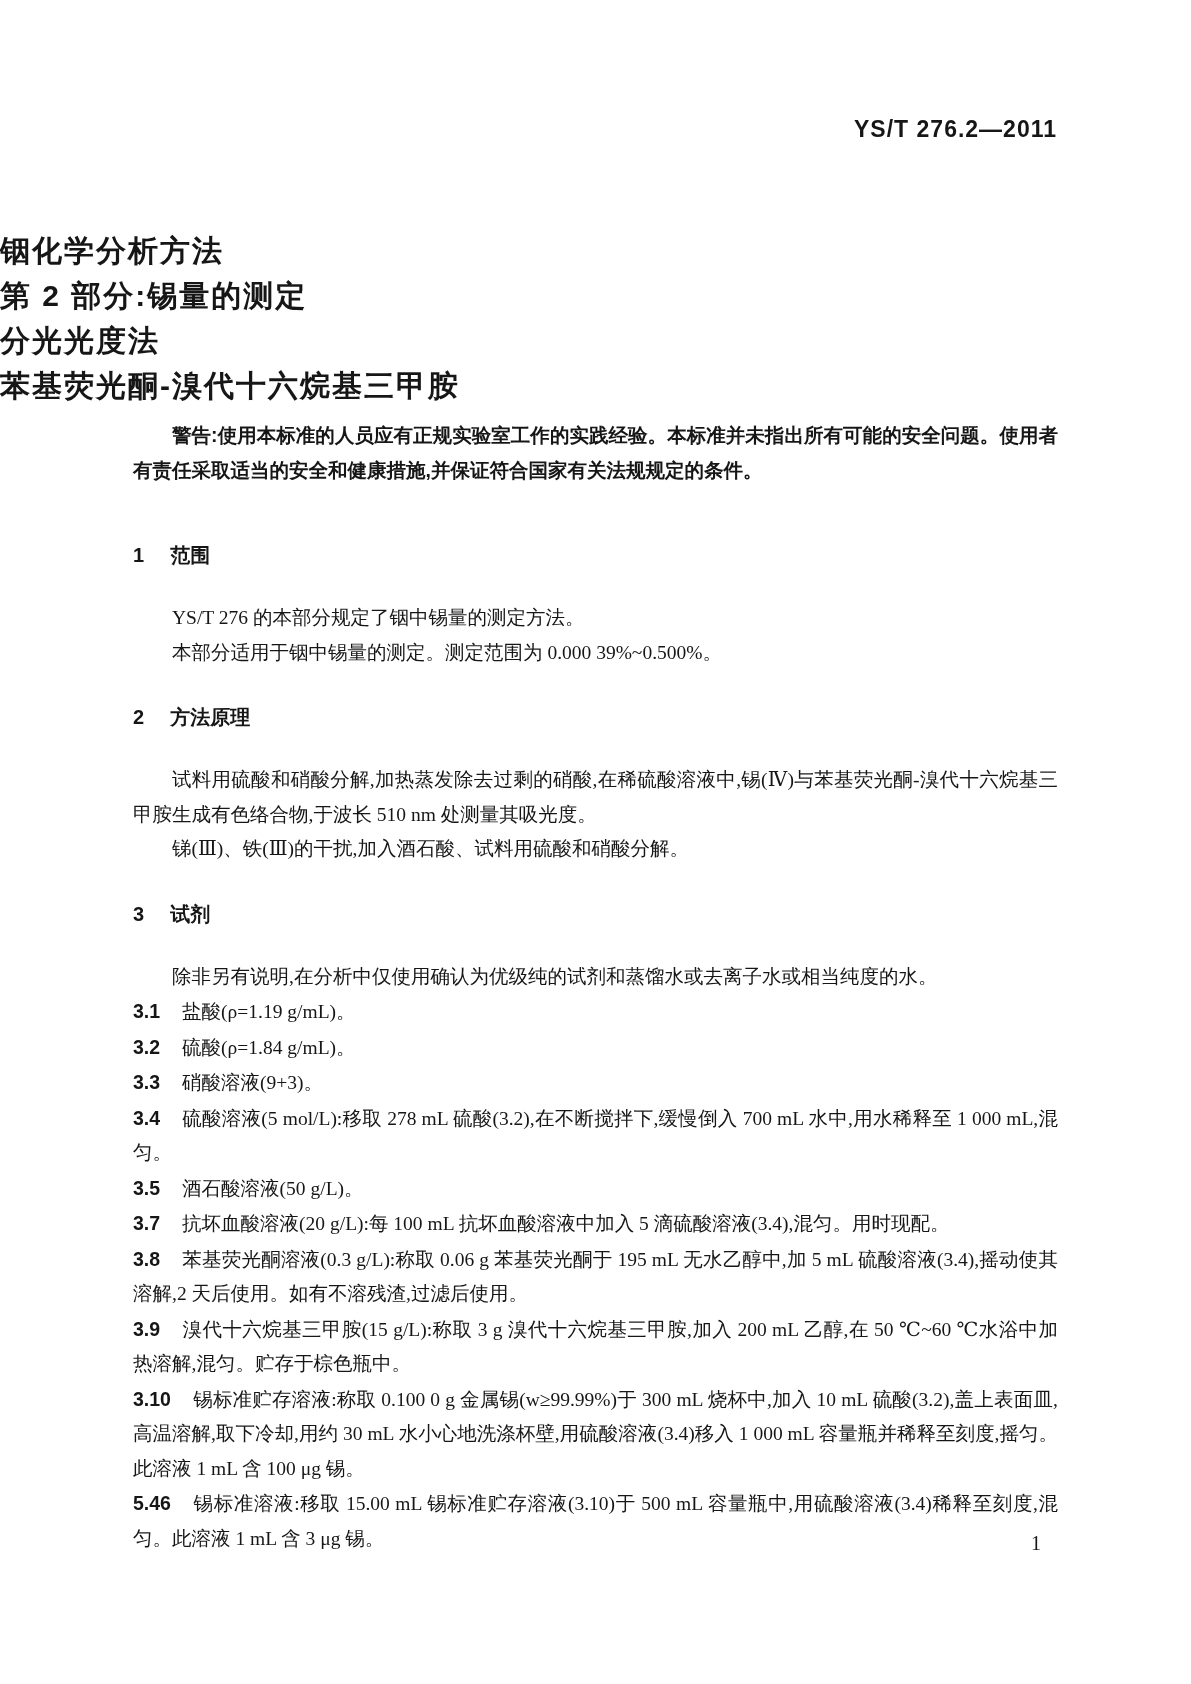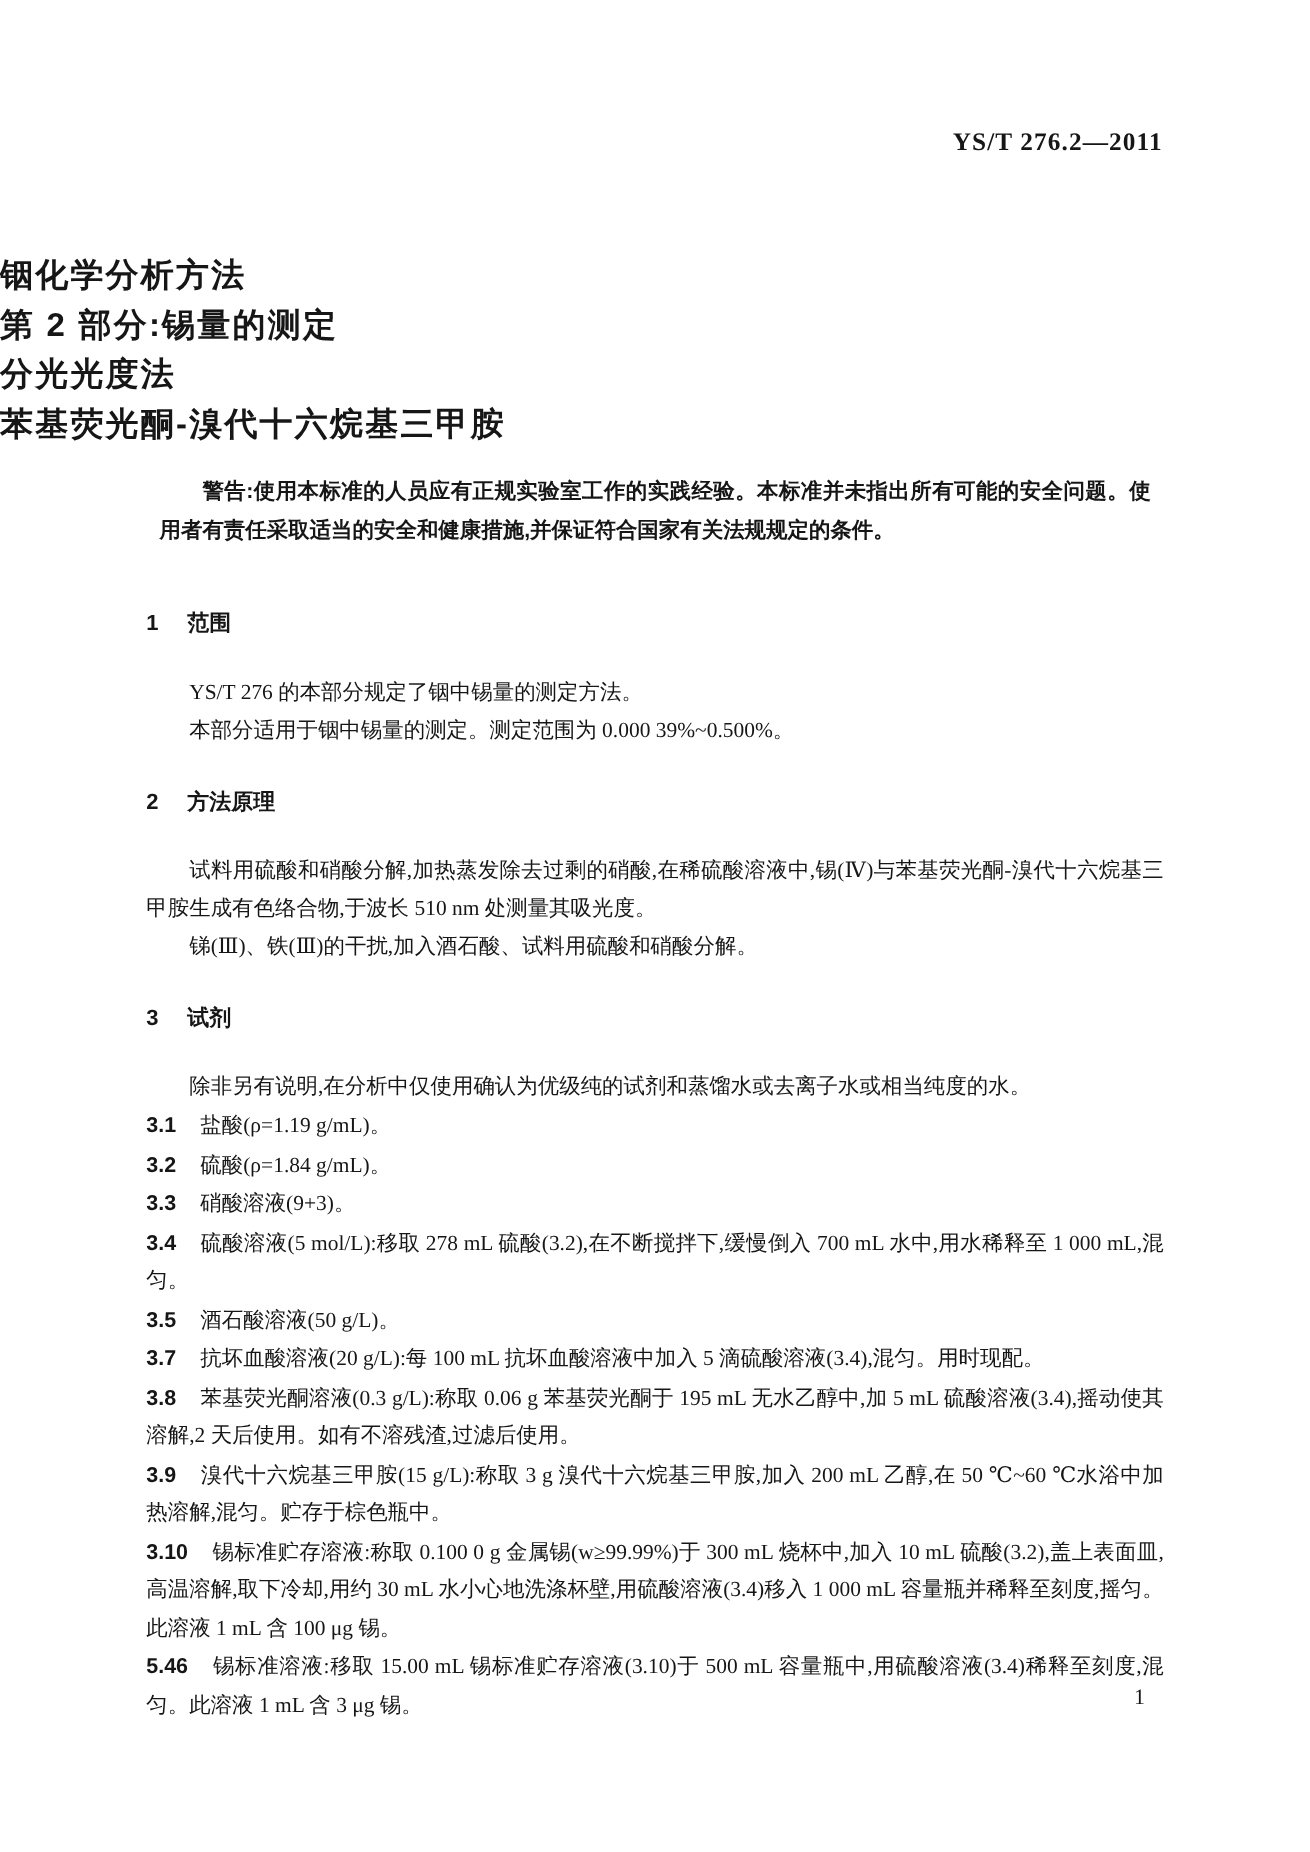--- a/index.html
+++ b/index.html
@@ -13,21 +13,21 @@
     height: 1684px;
     background: #ffffff;
     color: #161616;
     overflow: hidden;
     font-family: "Liberation Serif", "DejaVu Serif", serif;
   }
   .std-number {
     position: absolute;
     top: 116px;
     right: 134px;
-    font-family: Liberation Serif, serif;
+    font-family: Liberation Sans, sans-serif;
     font-weight: 700;
     font-size: 23px;
     letter-spacing: 1px;
   }
   .title-block {
     position: absolute;
     top: 228px;
     left: 0;
     width: 100%;
     font-family: "Liberation Sans", "DejaVu Sans", sans-serif;
@@ -36,21 +36,21 @@
     line-height: 45px;
     letter-spacing: 2px;
   }
   .flow {
     position: absolute;
     top: 418px;
     left: 133px;
     width: 925px;
   }
   .warning {
-    margin: 12px;
+    margin: 0;
     font-family: "Liberation Sans", "DejaVu Sans", sans-serif;
     font-weight: 700;
     font-size: 19.5px;
     line-height: 35px;
     text-indent: 2em;
     text-align: justify;
   }
   .sec-head {
     margin: 30px 0 28px 0;
     font-family: "Liberation Sans", "DejaVu Sans", sans-serif;

